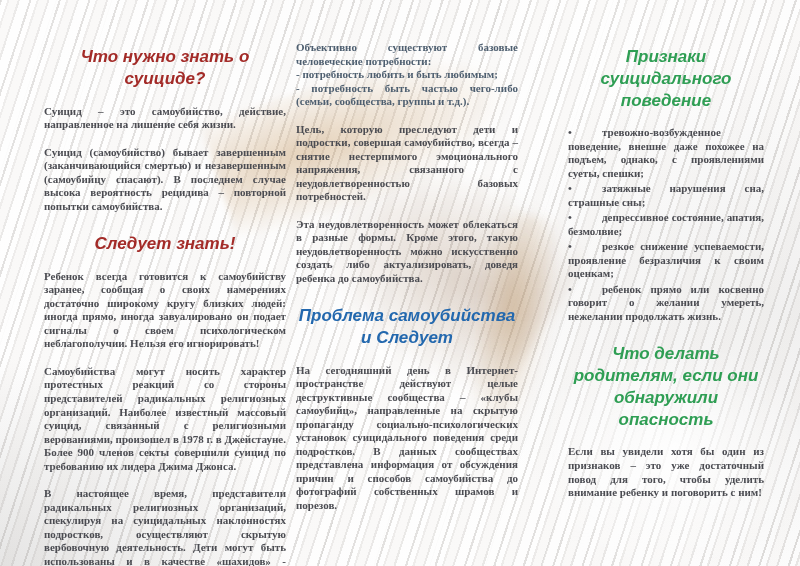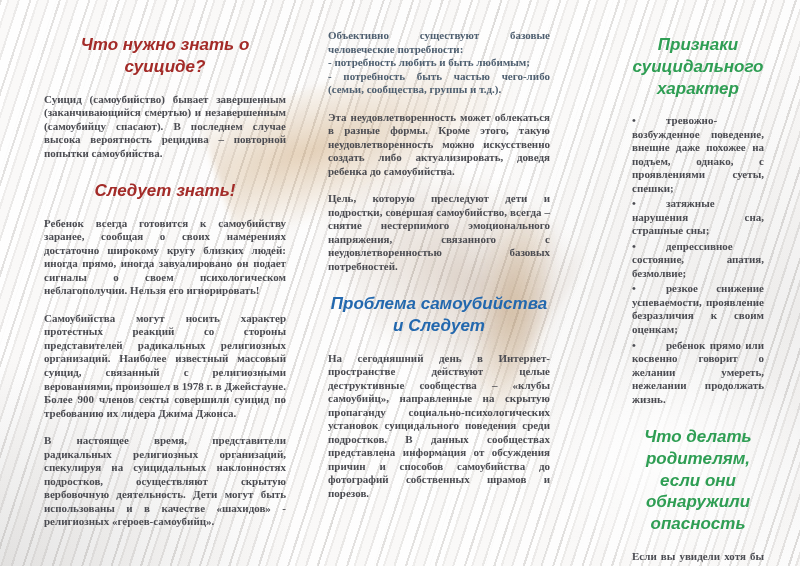--- a/index.html
+++ b/index.html
@@ -49,21 +49,21 @@
     transform:rotate(9deg);filter:blur(4px);
   }
   .feather-white{
     position:absolute;left:548px;top:352px;width:270px;height:230px;
     background:radial-gradient(ellipse at 45% 45%, rgba(255,255,255,0.85), rgba(255,255,255,0) 70%);
     filter:blur(5px);
   }
 
   .cols{
     position:relative;display:flex;height:100%;
-    box-sizing:border-box;padding:28px 36px 0 44px;gap:32px;
+    box-sizing:border-box;padding:40px 36px 0 44px;
   }
   .col{position:relative;box-sizing:border-box;}
   .col-1{width:242px;margin-right:10px;}
   .col-2{width:222px;margin-right:50px;}
   .col-3{flex:1;}
 
   .col-heading{
     font-family:"Liberation Sans","DejaVu Sans",sans-serif;
     font-style:italic;font-weight:700;
     font-size:17px;line-height:1.28;
@@ -89,37 +89,38 @@
   <div class="texture"></div>
   <div class="texture-shade"></div>
   <div class="feather-tan"></div>
   <div class="feather-brown"></div>
   <div class="feather-quill"></div>
   <div class="feather-white"></div>
 
   <div class="cols">
     <div class="col col-1" style="--accent: #a32b28;">
         <h2 class="col-heading">Что нужно знать о суициде?</h2>
+        <p class="para">Суицид – это самоубийство, действие, направленное на лишение себя жизни.</p>
         <p class="para">Суицид (самоубийство) бывает завершенным (заканчивающийся смертью) и незавершенным (самоубийцу спасают). В последнем случае высока вероятность рецидива – повторной попытки самоубийства.</p>
         <h2 class="col-heading sub">Следует знать!</h2>
         <p class="para">Ребенок всегда готовится к самоубийству заранее, сообщая о своих намерениях достаточно широкому кругу близких людей: иногда прямо, иногда завуалировано он подает сигналы о своем психологическом неблагополучии. Нельзя его игнорировать!</p>
         <p class="para">Самоубийства могут носить характер протестных реакций со стороны представителей радикальных религиозных организаций. Наиболее известный массовый суицид, связанный с религиозными верованиями, произошел в 1978 г. в Джейстауне. Более 900 членов секты совершили суицид по требованию их лидера Джима Джонса.</p>
         <p class="para">В настоящее время, представители радикальных религиозных организаций, спекулируя на суицидальных наклонностях подростков, осуществляют скрытую вербовочную деятельность. Дети могут быть использованы и в качестве «шахидов» - религиозных «героев-самоубийц».</p>
       </div>
     <div class="col col-2" style="--accent: #2368ae;">
         <p class="para blue">Объективно существуют базовые человеческие потребности:
 - потребность любить и быть любимым;
 - потребность быть частью чего-либо (семьи, сообщества, группы и т.д.).</p>
+        <p class="para">Цель, которую преследуют дети и подростки, совершая самоубийство, всегда – снятие нестерпимого эмоционального напряжения, связанного с неудовлетворенностью базовых потребностей.</p>
         <p class="para">Эта неудовлетворенность может облекаться в разные формы. Кроме этого, такую неудовлетворенность можно искусственно создать либо актуализировать, доведя ребенка до самоубийства.</p>
-        <p class="para">Цель, которую преследуют дети и подростки, совершая самоубийство, всегда – снятие нестерпимого эмоционального напряжения, связанного с неудовлетворенностью базовых потребностей.</p>
         <h2 class="col-heading sub">Проблема самоубийства и Следует</h2>
         <p class="para">На сегодняшний день в Интернет-пространстве действуют целые деструктивные сообщества – «клубы самоубийц», направленные на скрытую пропаганду социально-психологических установок суицидального поведения среди подростков. В данных сообществах представлена информация от обсуждения причин и способов самоубийства до фотографий собственных шрамов и порезов.</p>
       </div>
     <div class="col col-3" style="--accent: #2f9e54;">
-        <h2 class="col-heading">Признаки суицидального характер</h2>
+        <h2 class="col-heading">Признаки суицидального поведение</h2>
         <p class="para bullet"><span class="dot">•</span><span class="tab"></span><span>тревожно-возбужденное поведение, внешне даже похожее на подъем, однако, с проявлениями суеты, спешки;</span></p>
         <p class="para bullet"><span class="dot">•</span><span class="tab"></span><span>затяжные нарушения сна, страшные сны;</span></p>
         <p class="para bullet"><span class="dot">•</span><span class="tab"></span><span>депрессивное состояние, апатия, безмолвие;</span></p>
         <p class="para bullet"><span class="dot">•</span><span class="tab"></span><span>резкое снижение успеваемости, проявление безразличия к своим оценкам;</span></p>
         <p class="para bullet"><span class="dot">•</span><span class="tab"></span><span>ребенок прямо или косвенно говорит о желании умереть, нежелании продолжать жизнь.</span></p>
         <h2 class="col-heading sub">Что делать родителям, если они обнаружили опасность</h2>
         <p class="para">Если вы увидели хотя бы один из признаков – это уже достаточный повод для того, чтобы уделить внимание ребенку и поговорить с ним!</p>
       </div>
   </div>
 </div>

